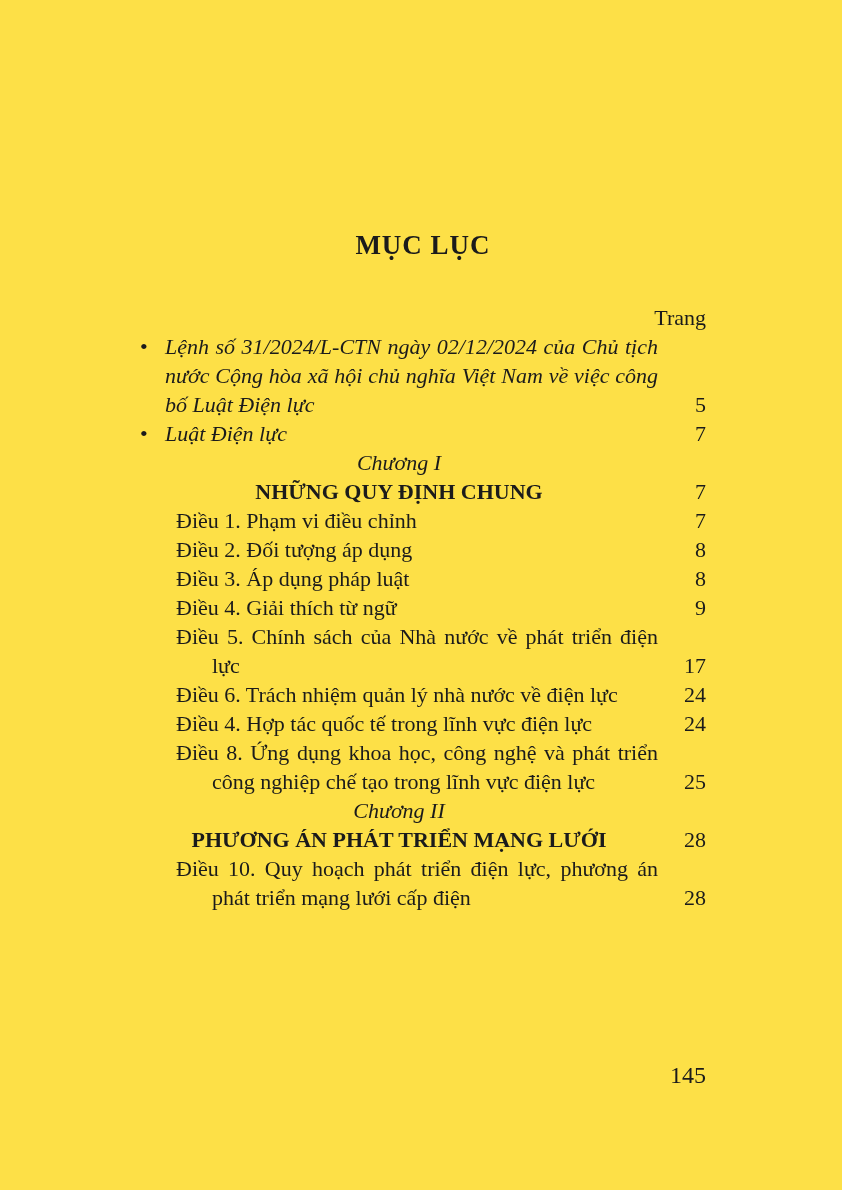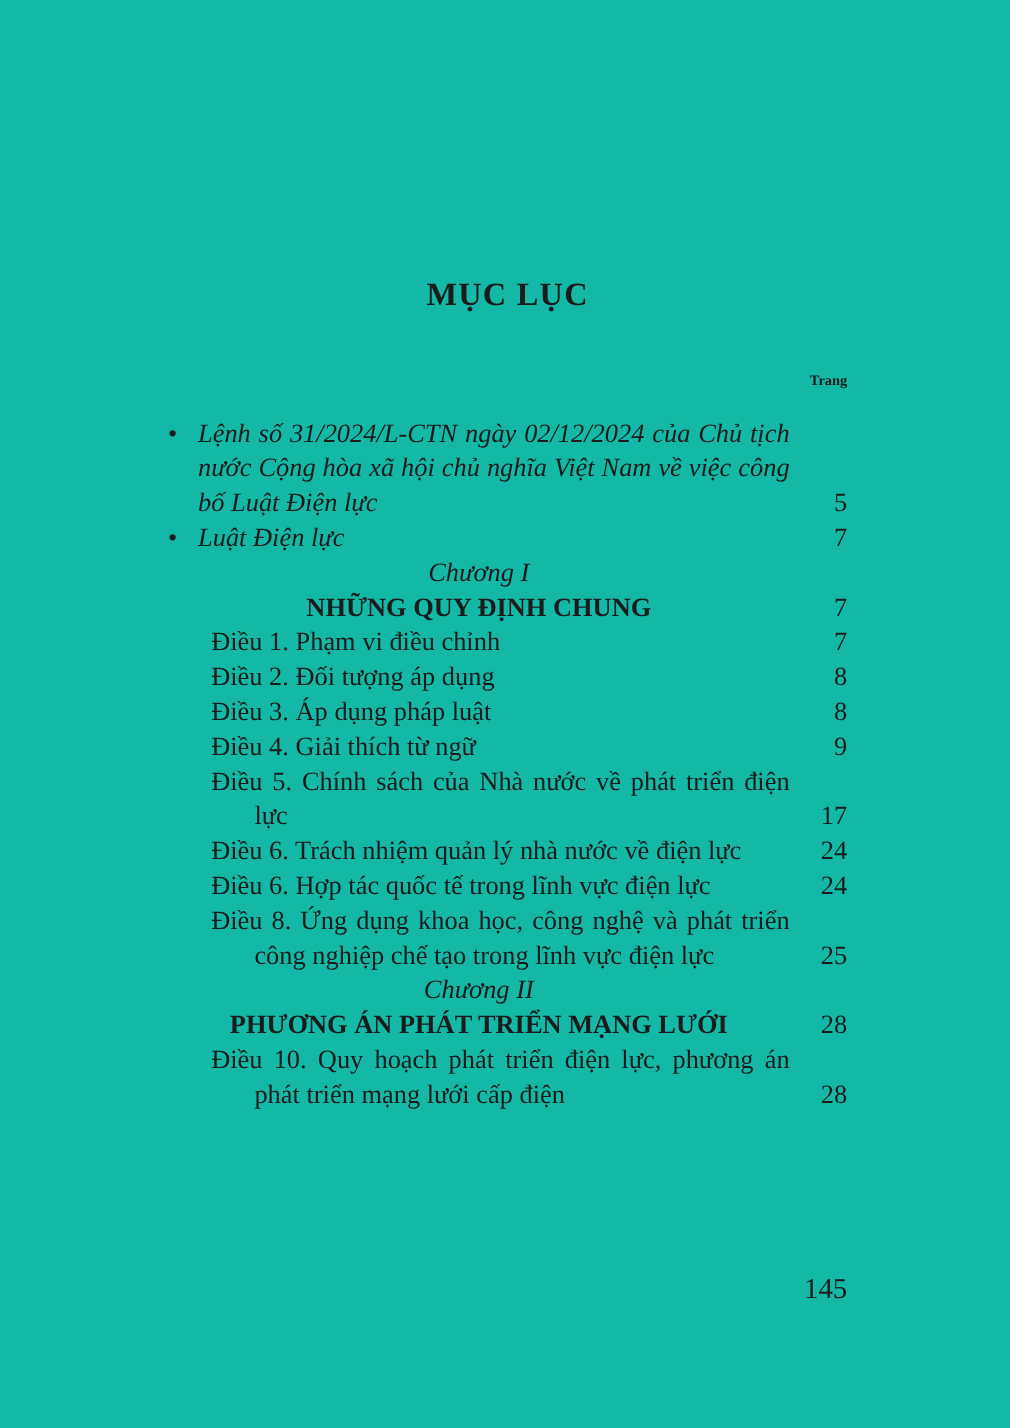--- a/index.html
+++ b/index.html
@@ -4,44 +4,43 @@
 <style>
   html, body {
     margin: 0;
     padding: 0;
     background: #ffffff;
   }
   .page {
     position: relative;
     width: 842px;
     height: 1190px;
-    background: #14b8a6;
+    background: #fde047;
     font-family: "Liberation Serif", "DejaVu Serif", serif;
     color: #1b1b1b;
     overflow: hidden;
   }
   .content {
     position: absolute;
     left: 140px;
     top: 230px;
     width: 566px;
   }
   .doc-title {
     text-align: center;
     font-weight: bold;
     font-size: 27px;
     letter-spacing: 1px;
     margin-bottom: 42px;
   }
   .trang-label {
     text-align: right;
-    font-size: 12px;
+    font-size: 22px;
     line-height: 29px;
-    margin-bottom: 14px;
-    font-weight: bold;
+    margin-bottom: 0;
   }
   .entry {
     display: flex;
     align-items: flex-end;
     font-size: 22px;
   }
   .entry-text {
     flex: 1;
     line-height: 29px;
   }
@@ -128,21 +127,21 @@
         </div>
         <div class="entry article">
           <div class="entry-text">Điều 5. Chính sách của Nhà nước về phát triển điện lực</div>
           <div class="entry-page">17</div>
         </div>
         <div class="entry article">
           <div class="entry-text">Điều 6. Trách nhiệm quản lý nhà nước về điện lực</div>
           <div class="entry-page">24</div>
         </div>
         <div class="entry article">
-          <div class="entry-text">Điều 6. Hợp tác quốc tế trong lĩnh vực điện lực</div>
+          <div class="entry-text">Điều 4. Hợp tác quốc tế trong lĩnh vực điện lực</div>
           <div class="entry-page">24</div>
         </div>
         <div class="entry article">
           <div class="entry-text">Điều 8. Ứng dụng khoa học, công nghệ và phát triển công nghiệp chế tạo trong lĩnh vực điện lực</div>
           <div class="entry-page">25</div>
         </div>
         <div class="entry chapter">
           <div class="entry-text">Chương II</div>
           <div class="entry-page"></div>
         </div>

